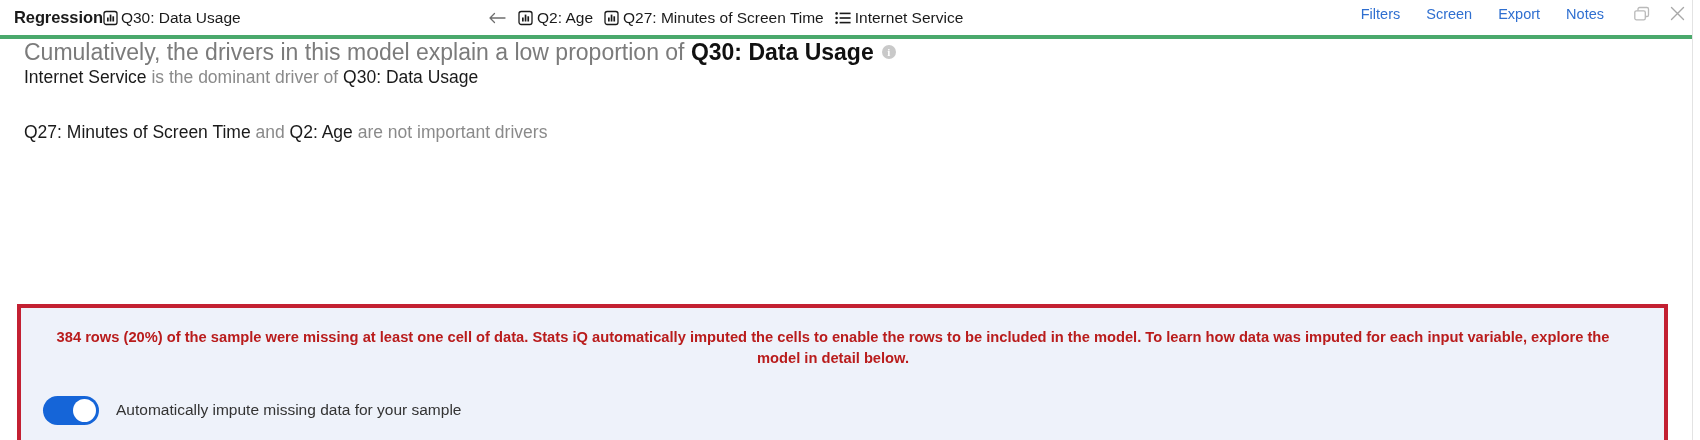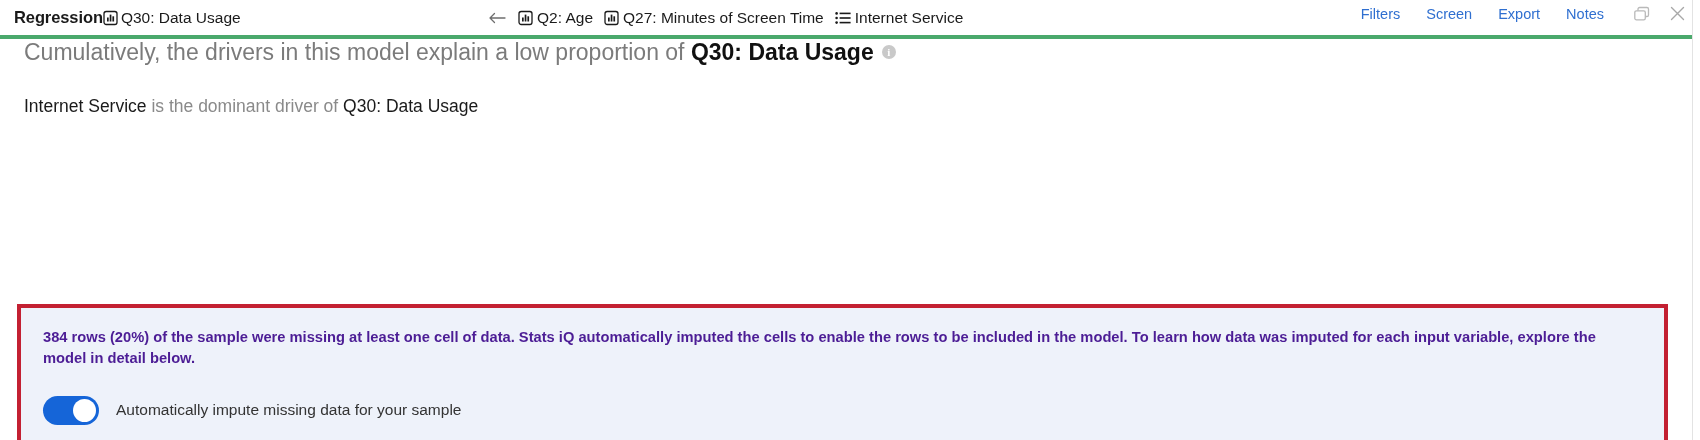--- a/index.html
+++ b/index.html
@@ -143,43 +143,44 @@
     cursor: pointer;
     font-family: "Liberation Serif", serif;
   }
 
   .finding {
     font-size: 17.5px;
     color: #8a8a8a;
     line-height: 1.2;
     white-space: nowrap;
   }
-  .finding.one { margin-top: 29px; }
+  .finding.one { }
   .finding.two { margin-top: 34px; }
   .finding .strong { color: #1a1a1a; font-weight: normal; }
 
   
   .alert-box {
     position: absolute;
     left: 17px;
     top: 265px;
     width: 1651px;
     height: 163px;
     box-sizing: border-box;
     border: 4px solid #c32032;
     background: #eef2fa;
     padding: 19px 22px 0 22px;
   }
   .alert-text {
     font-size: 14.7px;
     font-weight: bold;
-    color: #4c1d95;
+    color: #b91c1c;
     line-height: 1.42;
     margin: 0;
     max-width: 1580px;
+    text-align: center;
   }
   .toggle-row {
     display: flex;
     align-items: center;
     gap: 17px;
     margin-top: 27px;
   }
   .toggle {
     width: 56px;
     height: 29px;
@@ -311,20 +312,26 @@
     <span>Cumulatively, the drivers in this model explain a low proportion of</span>
     <span class="strong">Q30: Data Usage</span><span class="info-dot">i</span>
   </div>
 
   <div class="finding one">
     <span class="strong">Internet Service</span>
     <span>is the dominant driver of</span>
     <span class="strong">Q30: Data Usage</span>
   </div>
 
+  <div class="finding two">
+    <span class="strong">Q27: Minutes of Screen Time</span>
+    <span>and</span>
+    <span class="strong">Q2: Age</span>
+    <span>are not important drivers</span>
+  </div>
 
   <div class="alert-box">
     <p class="alert-text">384 rows (20%) of the sample were missing at least one cell of data. Stats iQ automatically imputed the cells to enable the rows to be included in the model. To learn how data was imputed for each input variable, explore the model in detail below.</p>
     <div class="toggle-row">
       <span class="toggle">
         <span class="knob"></span>
       </span>
       <span class="toggle-label">Automatically impute missing data for your sample</span>
     </div>
   </div>

